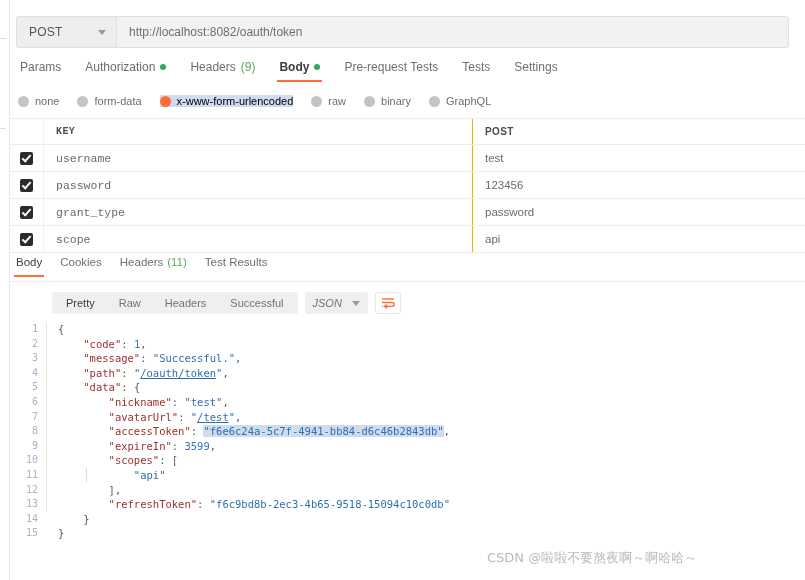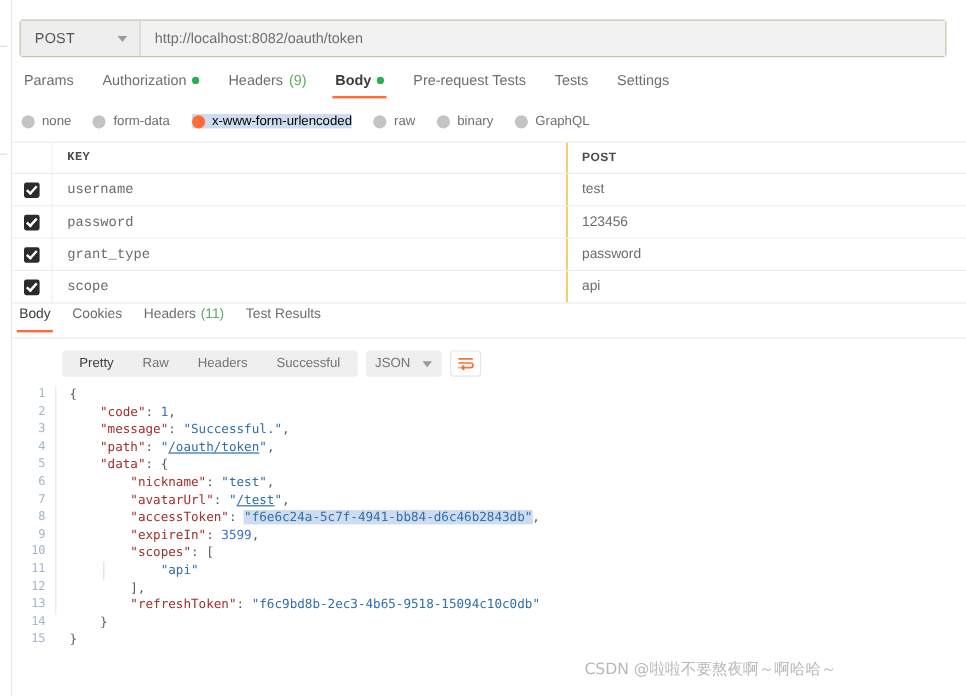--- a/index.html
+++ b/index.html
@@ -201,20 +201,21 @@
     font-size: 11px; color: #737373;
     cursor: pointer; border-radius: 2px;
   }
   .seg-item.active { color: #3d3d3d; }
   .fmt-select {
     display: flex; align-items: center; gap: 10px;
     height: 22px; border-radius: 3px;
     background: #efefef; padding: 0 8px;
     font-size: 11px; color: #737373;
     cursor: pointer;
+    font-style: italic;
   }
   .wrap-btn {
     width: 26px; height: 22px;
     border: 1px solid #e6e6e6; border-radius: 3px;
     display: flex; align-items: center; justify-content: center;
     background: #ffffff; cursor: pointer;
   }
 
   
   .code {

